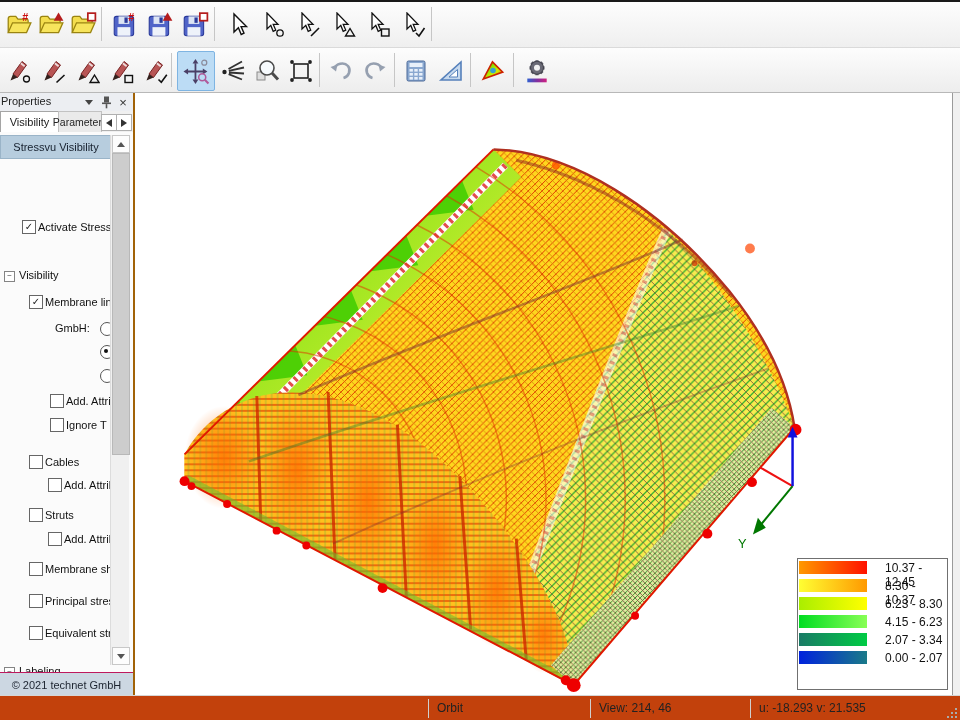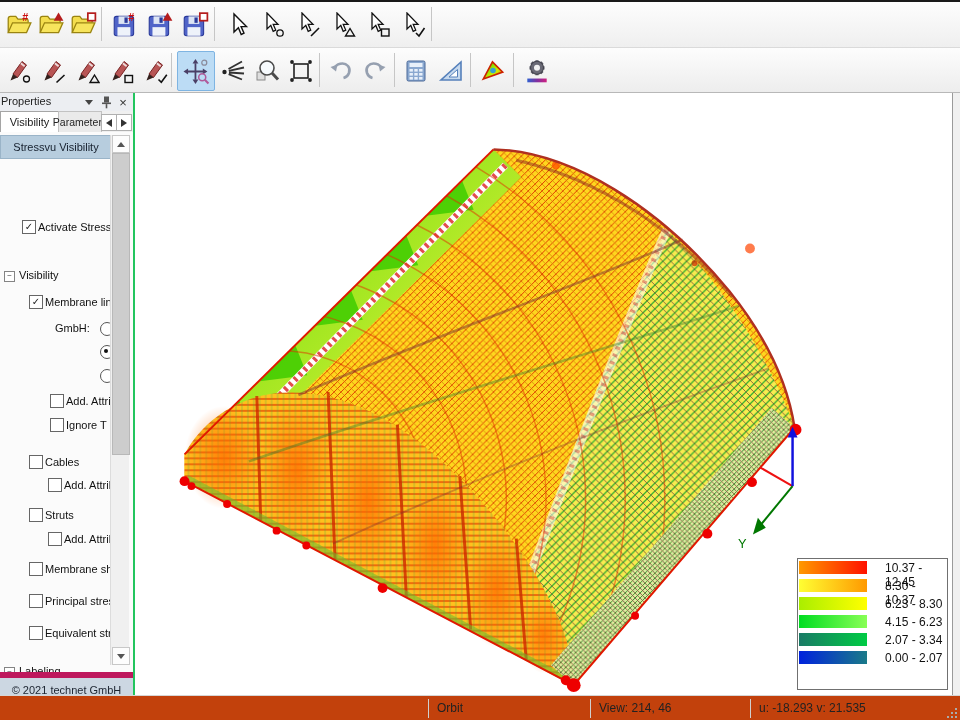--- a/index.html
+++ b/index.html
@@ -15,21 +15,21 @@
   #top-edge{left:0;top:0;width:960px;height:2px;background:#1a1a1a;}
 
   
   #toolbar1{left:0;top:2px;width:960px;height:45px;background:linear-gradient(#fdfdfd,#efefef);border-bottom:1px solid #dadada;}
   #toolbar2{left:0;top:48px;width:960px;height:44px;background:linear-gradient(#fdfdfd,#ededed);border-bottom:1px solid #b8b8b8;}
   .tbtn{position:absolute;top:3px;width:32px;height:38px;display:flex;align-items:center;justify-content:center;border:1px solid transparent;border-radius:2px;}
   .tbtn.sel{background:#bcdcf5;border:1px solid #7eb4e2;}
   .tsep{position:absolute;top:5px;width:1px;height:34px;background:#c6c6c6;}
 
   
-  #panel{left:0;top:93px;width:135px;height:602px;background:#22c55e;border-right:2px solid #b9b9b9;}
+  #panel{left:0;top:93px;width:135px;height:602px;background:#a16207;border-right:2px solid #b9b9b9;}
   #panel-titlebar{left:0;top:0;width:133px;height:18px;background:#eceef2;border-bottom:1px solid #d8dade;font-size:11px;color:#222;}
   #panel-title{left:1px;top:2px;}
   .cap-ico{position:absolute;top:2px;width:14px;height:14px;display:flex;align-items:center;justify-content:center;font-size:11px;color:#333;}
   #tabstrip{left:0;top:18px;width:133px;height:21px;background:#f0f0f0;border-bottom:1px solid #c9c9c9;}
   .tab{position:absolute;top:0;height:20px;font-size:11px;color:#222;display:flex;align-items:center;justify-content:center;}
   .tab.active{background:#fff;border:1px solid #a5a5a5;border-bottom:none;}
   .tab.inactive{background:#eaeaea;border:1px solid #c2c2c2;border-bottom:none;}
   .tab-arrow{position:absolute;top:3px;width:14px;height:15px;background:#fff;border:1px solid #b0b0b0;display:flex;align-items:center;justify-content:center;}
   .tri-l{width:0;height:0;border-style:solid;border-width:4px 6px 4px 0;border-color:transparent #333 transparent transparent;}
   .tri-r{width:0;height:0;border-style:solid;border-width:4px 0 4px 6px;border-color:transparent transparent transparent #333;}
@@ -41,21 +41,21 @@
   .radio{position:absolute;width:12px;height:12px;background:#fff;border:1px solid #555;border-radius:50%;}
   .radio .dot{position:absolute;left:3px;top:3px;width:4px;height:4px;border-radius:50%;background:#111;}
   .collapse{position:absolute;width:9px;height:9px;border:1px solid #848484;background:#fff;font-size:8px;line-height:7px;text-align:center;color:#444;}
 
   #pscroll{left:110px;top:3px;width:18px;height:530px;background:#f0f0f0;border-left:1px solid #dcdcdc;}
   .sarrow{position:absolute;left:1px;width:16px;height:16px;background:#fdfdfd;border:1px solid #c8c8c8;display:flex;align-items:center;justify-content:center;}
   .tri-u{width:0;height:0;border-style:solid;border-width:0 4px 5px 4px;border-color:transparent transparent #555 transparent;}
   .tri-d{width:0;height:0;border-style:solid;border-width:5px 4px 0 4px;border-color:#555 transparent transparent transparent;}
   #pthumb{position:absolute;left:1px;top:18px;width:16px;height:300px;background:#cdcdcd;border:1px solid #b8b8b8;}
 
-  #copyright-bar{left:0;top:579px;width:133px;height:23px;background:#ccd7e2;border-top:6px solid #be185d;display:flex;align-items:center;justify-content:center;font-size:11px;color:#1c2430;}
+  #copyright-bar{left:0;top:579px;width:133px;height:23px;background:#ccd7e2;border-top:1px solid #be185d;display:flex;align-items:center;justify-content:center;font-size:11px;color:#1c2430;}
 
   
   #canvas{left:135px;top:93px;width:817px;height:602px;background:#fff;border-right:1px solid #9a9a9a;}
   #legend{position:absolute;left:662px;top:465px;width:149px;height:130px;background:#fff;border:1px solid #707070;}
   #legend-title{font-size:11px;color:#111;margin:5px 0 2px 8px;}
   .lrow{position:relative;height:18px;margin-left:1px;}
   .lswatch{position:absolute;left:0;top:2px;width:68px;height:13px;}
   .llabel{position:absolute;left:86px;top:2px;font-size:12px;color:#111;}
 
   

